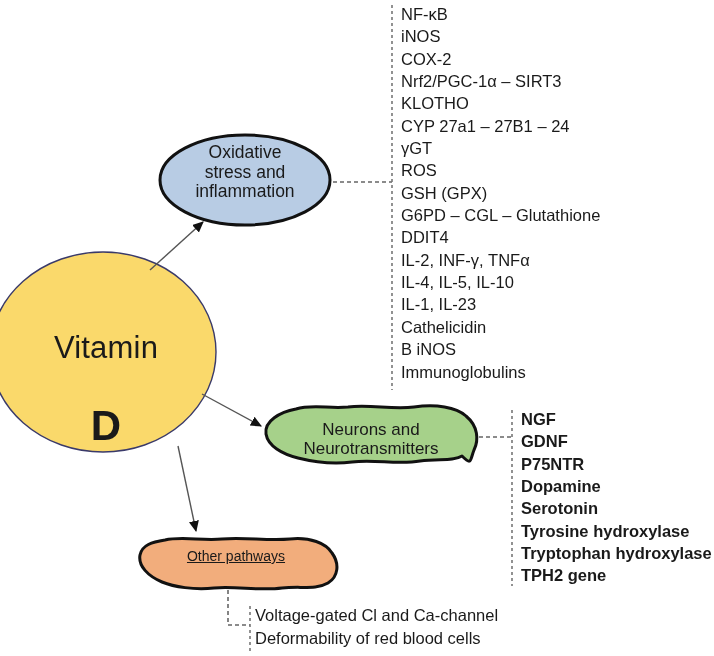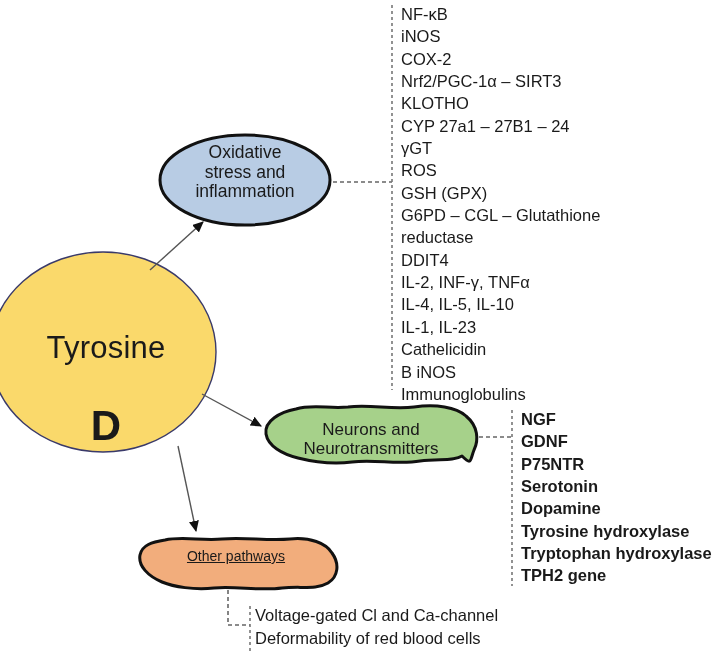--- a/index.html
+++ b/index.html
@@ -152,21 +152,21 @@
     <line x1="392" y1="5" x2="392" y2="390" stroke="#777777" stroke-width="1.6" stroke-dasharray="3 3"></line>
 
     <line x1="479" y1="437" x2="512" y2="437" stroke="#666666" stroke-width="1.6" stroke-dasharray="4 3"></line>
     <line x1="512" y1="410" x2="512" y2="586" stroke="#777777" stroke-width="1.6" stroke-dasharray="3 3"></line>
 
     <polyline points="228,590 228,625 250,625" fill="none" stroke="#666666" stroke-width="1.6" stroke-dasharray="4 3"></polyline>
     <line x1="250" y1="606" x2="250" y2="652" stroke="#777777" stroke-width="1.6" stroke-dasharray="3 3"></line>
   </svg>
 
   <div class="node-label" id="vitd-label">
-    <span class="vit-word">Tyrosine</span>
+    <span class="vit-word">Vitamin</span>
     <span class="vit-letter">D</span>
   </div>
 
   <div class="node-label" id="ox-label">Oxidative
 stress and
 inflammation</div>
 
   <div class="node-label" id="neuro-label">Neurons and
 Neurotransmitters</div>
 
@@ -176,36 +176,35 @@
       <div class="list-item">NF-κB</div>
       <div class="list-item">iNOS</div>
       <div class="list-item">COX-2</div>
       <div class="list-item">Nrf2/PGC-1α – SIRT3</div>
       <div class="list-item">KLOTHO</div>
       <div class="list-item">CYP 27a1 – 27B1 – 24</div>
       <div class="list-item">γGT</div>
       <div class="list-item">ROS</div>
       <div class="list-item">GSH (GPX)</div>
       <div class="list-item">G6PD – CGL – Glutathione</div>
-      <div class="list-item">reductase</div>
       <div class="list-item">DDIT4</div>
       <div class="list-item">IL-2, INF-γ, TNFα</div>
       <div class="list-item">IL-4, IL-5, IL-10</div>
       <div class="list-item">IL-1, IL-23</div>
       <div class="list-item">Cathelicidin</div>
       <div class="list-item">B iNOS</div>
       <div class="list-item">Immunoglobulins</div>
     </div>
 
   <div class="list-block" id="list-neurons">
       <div class="list-item">NGF</div>
       <div class="list-item">GDNF</div>
       <div class="list-item">P75NTR</div>
+      <div class="list-item">Dopamine</div>
       <div class="list-item">Serotonin</div>
-      <div class="list-item">Dopamine</div>
       <div class="list-item">Tyrosine hydroxylase</div>
       <div class="list-item">Tryptophan hydroxylase</div>
       <div class="list-item">TPH2 gene</div>
     </div>
 
   <div class="list-block" id="list-other">
       <div class="list-item">Voltage-gated Cl and Ca-channel</div>
       <div class="list-item">Deformability of red blood cells</div>
     </div>
 

